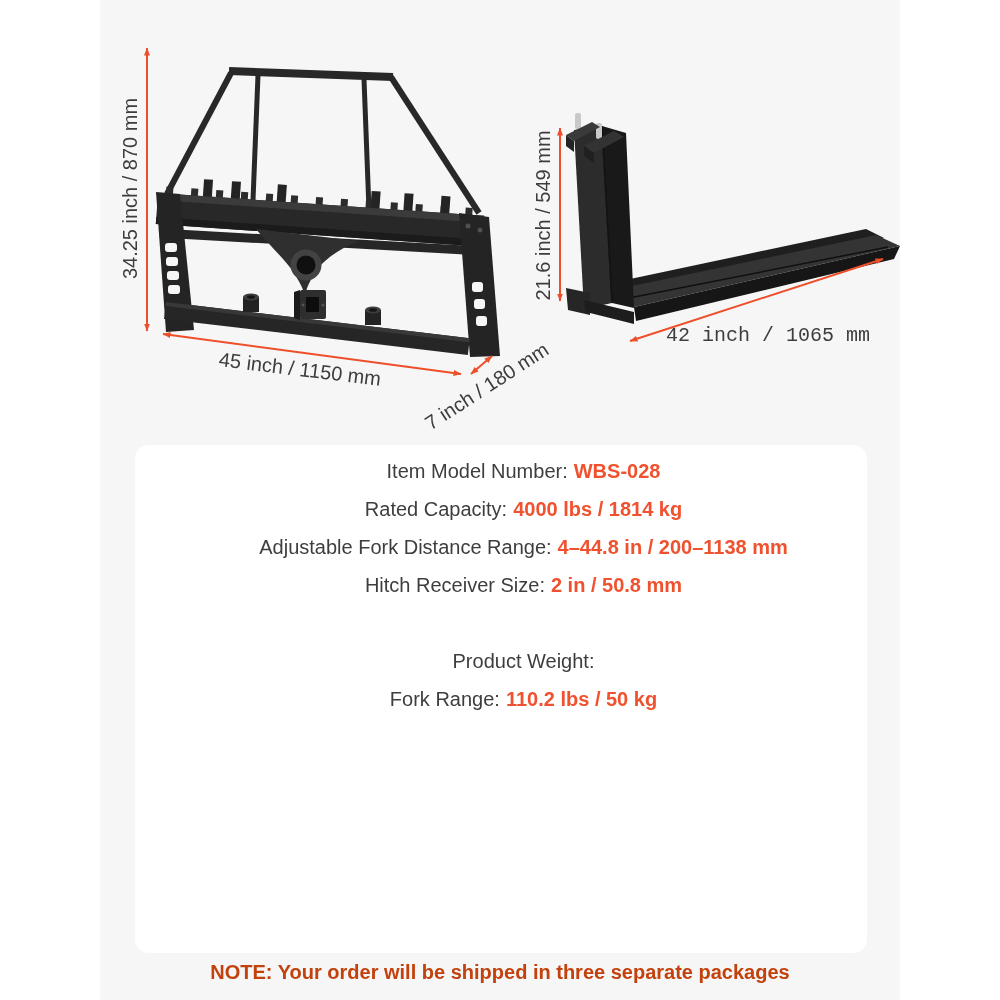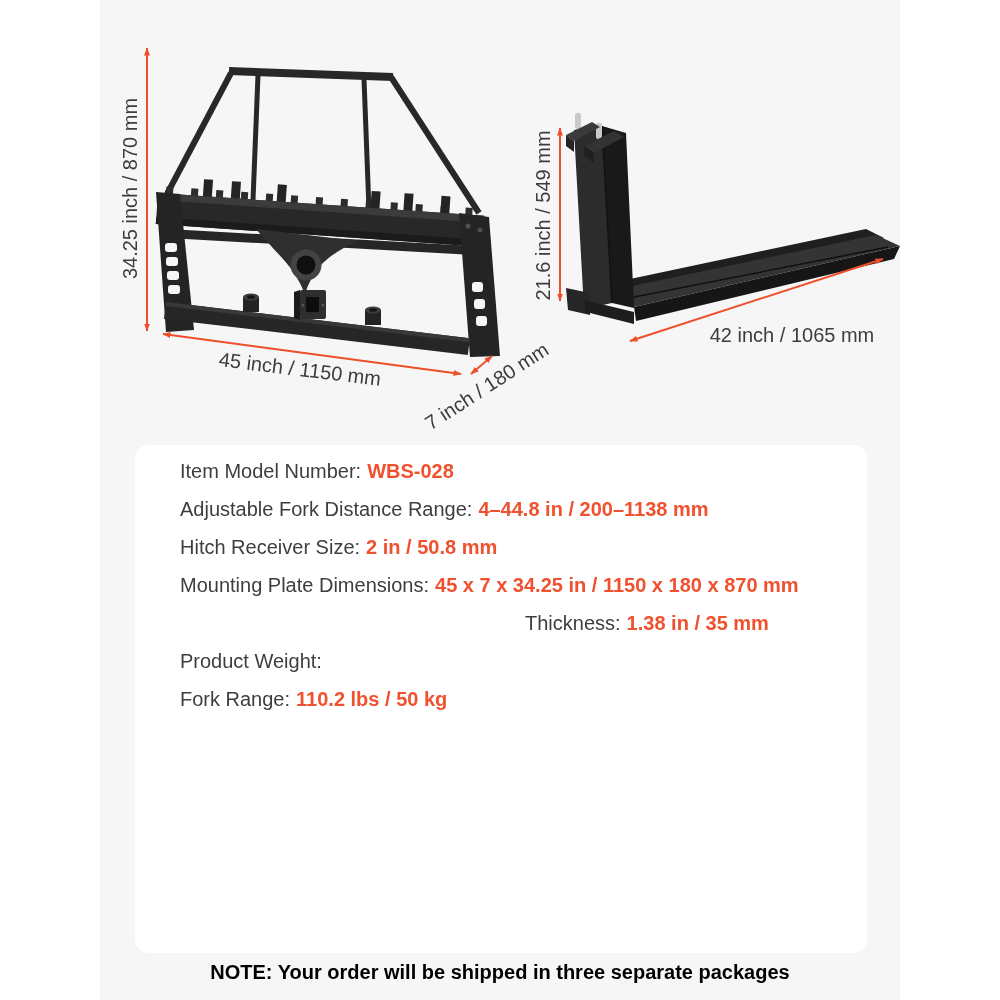--- a/index.html
+++ b/index.html
@@ -3,28 +3,28 @@
 <meta charset="utf-8">
 <style>
   html,body{margin:0;padding:0;background:#ffffff;}
   .canvas{position:relative;width:1000px;height:1000px;background:#ffffff;overflow:hidden;
           font-family:"Liberation Sans",sans-serif;}
   .band{position:absolute;left:100px;top:0;width:800px;height:1000px;background:#f6f6f6;}
   .illus{position:absolute;left:0;top:0;}
   .dim{position:absolute;font-size:20px;color:#3d3d3d;text-align:center;white-space:nowrap;}
   .rot-90{transform:rotate(-90deg);}
   .panel{position:absolute;left:135px;top:445px;width:732px;height:508px;background:#ffffff;
-         border-radius:14px;padding-top:7px;box-sizing:border-box;}
+         border-radius:14px;padding-top:7px;box-sizing:border-box;text-align:center;}
   .row{position:relative;height:38px;line-height:38px;padding-left:45px;font-size:20px;
        color:#3e3e3e;white-space:nowrap;}
   .lbl{color:#3e3e3e;}
   .val{color:#f0512e;font-weight:700;margin-left:6px;}
   .col2{position:absolute;left:390px;top:0;}
   .note{position:absolute;left:100px;top:961px;width:800px;text-align:center;
-        font-size:20px;font-weight:700;color:#000000;}
+        font-size:20px;font-weight:700;color:#c2410c;}
 </style>
 </head>
 <body>
 
 <div class="canvas">
 
   <div class="band"></div>
 
   <svg class="illus" width="1000" height="440" viewBox="0 0 1000 440">
     <defs>
@@ -133,37 +133,36 @@
       <path d="M471,374 L492,356" marker-start="url(#ah)" marker-end="url(#ah)"></path>
       <path d="M560,128 L560,301" marker-start="url(#ah)" marker-end="url(#ah)"></path>
       <path d="M630,341 L883,259" marker-start="url(#ah)" marker-end="url(#ah)"></path>
     </g>
   </svg>
 
   <div class="dim rot-90" style="left:10px;top:177px;width:240px;">34.25 inch / 870 mm</div>
   <div class="dim" style="left:180px;top:358px;width:240px;transform:rotate(7deg);">45 inch / 1150 mm</div>
   <div class="dim" style="left:402px;top:375px;width:170px;transform:rotate(-33deg);">7 inch / 180 mm</div>
   <div class="dim rot-90" style="left:433px;top:204px;width:220px;">21.6 inch / 549 mm</div>
-  <div class="dim" style="left:672px;top:324px;width:240px;">42 inch / 1065 mm</div>
+  <div class="dim" style="left:648px;top:324px;width:240px;font-family:Liberation Mono, monospace;">42 inch / 1065 mm</div>
 
   <div class="panel">
     <div class="row">
       <span class="lbl">Item Model Number:</span><span class="val">WBS-028</span>
+    </div>
+    <div class="row">
+      <span class="lbl">Rated Capacity:</span><span class="val">4000 lbs / 1814 kg</span>
     </div>
     <div class="row">
       <span class="lbl">Adjustable Fork Distance Range:</span><span class="val">4–44.8 in / 200–1138 mm</span>
     </div>
     <div class="row">
       <span class="lbl">Hitch Receiver Size:</span><span class="val">2 in / 50.8 mm</span>
     </div>
     <div class="row">
-      <span class="lbl">Mounting Plate Dimensions:</span><span class="val">45 x 7 x 34.25 in / 1150 x 180 x 870 mm</span>
-    </div>
-    <div class="row">
-      <span class="col2"><span class="lbl">Thickness:</span><span class="val">1.38 in / 35 mm</span></span>
     </div>
     <div class="row">
       <span class="lbl">Product Weight:</span>
     </div>
     <div class="row">
       <span><span class="lbl">Fork Range:</span><span class="val">110.2 lbs / 50 kg</span></span>
     </div>
   </div>
 
   <div class="note">NOTE: Your order will be shipped in three separate packages</div>

